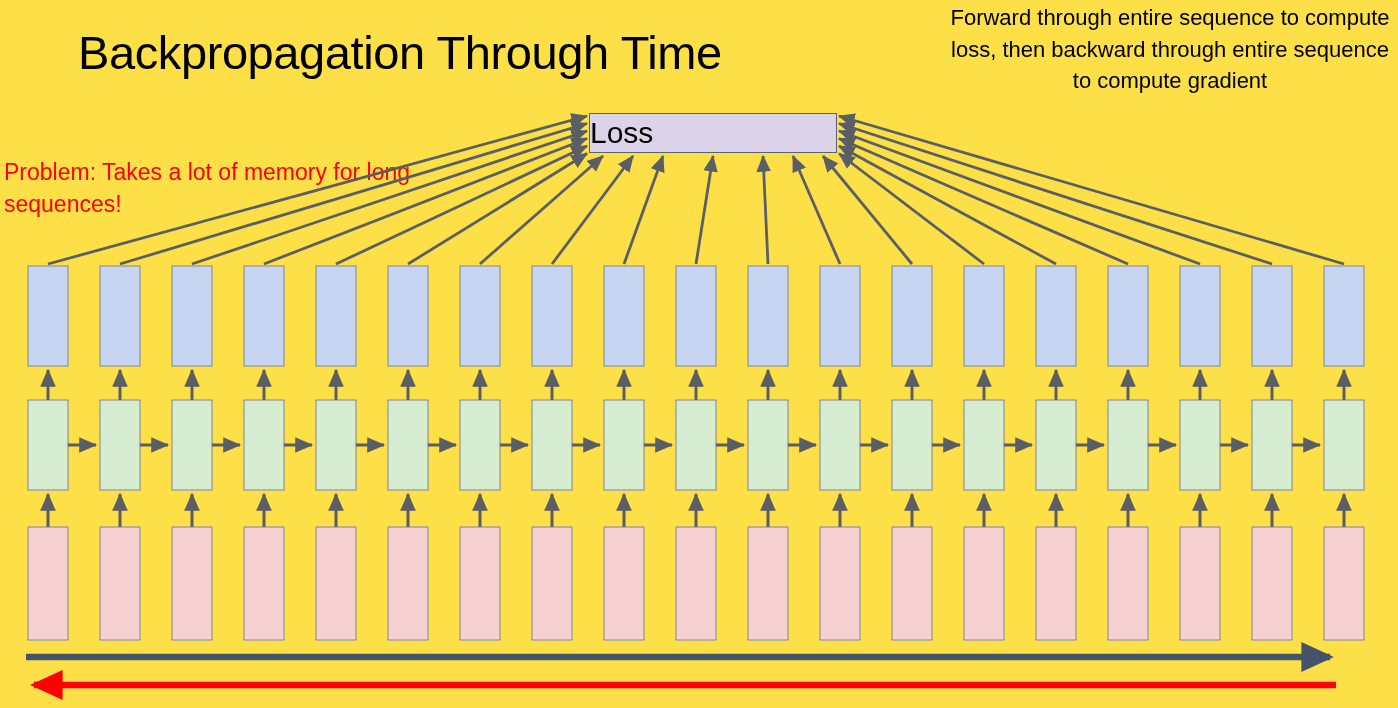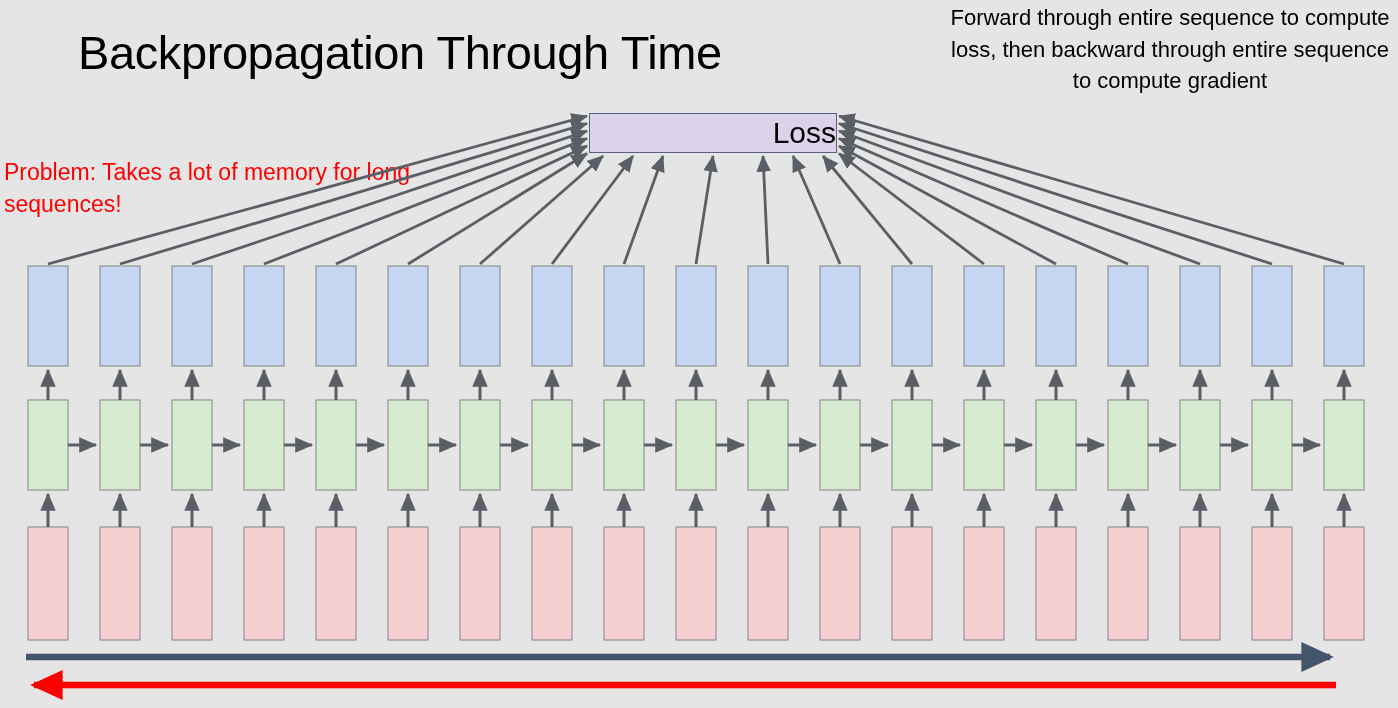--- a/index.html
+++ b/index.html
@@ -13,21 +13,21 @@
     position: relative;
     overflow: hidden;
     font-family: "Liberation Sans", sans-serif;
     color: #000000;
   }
   #slide {
     position: absolute;
     left: 0; top: 0;
     width: 1398px;
     height: 708px;
-    background: #e5e5e5;
+    background: #fde047;
   }
   
   .title {
     position: absolute;
     left: 78px;
     top: 22px;
     font-size: 47px;
     line-height: 62px;
     font-weight: 400;
     letter-spacing: -0.4px;
@@ -66,21 +66,21 @@
     position: absolute;
     left: 589px;
     top: 113px;
     width: 248px;
     height: 40px;
     background: #dcd3ea;
     border: 1.4px solid #56617a;
     box-sizing: border-box;
     display: flex;
     align-items: center;
-    justify-content: flex-end;
+    justify-content: flex-start;
     font-size: 30px;
     color: #000000;
   }
 </style>
 </head>
 <body>
 
 <div id="slide">
 
   <div class="title">Backpropagation Through Time</div>

